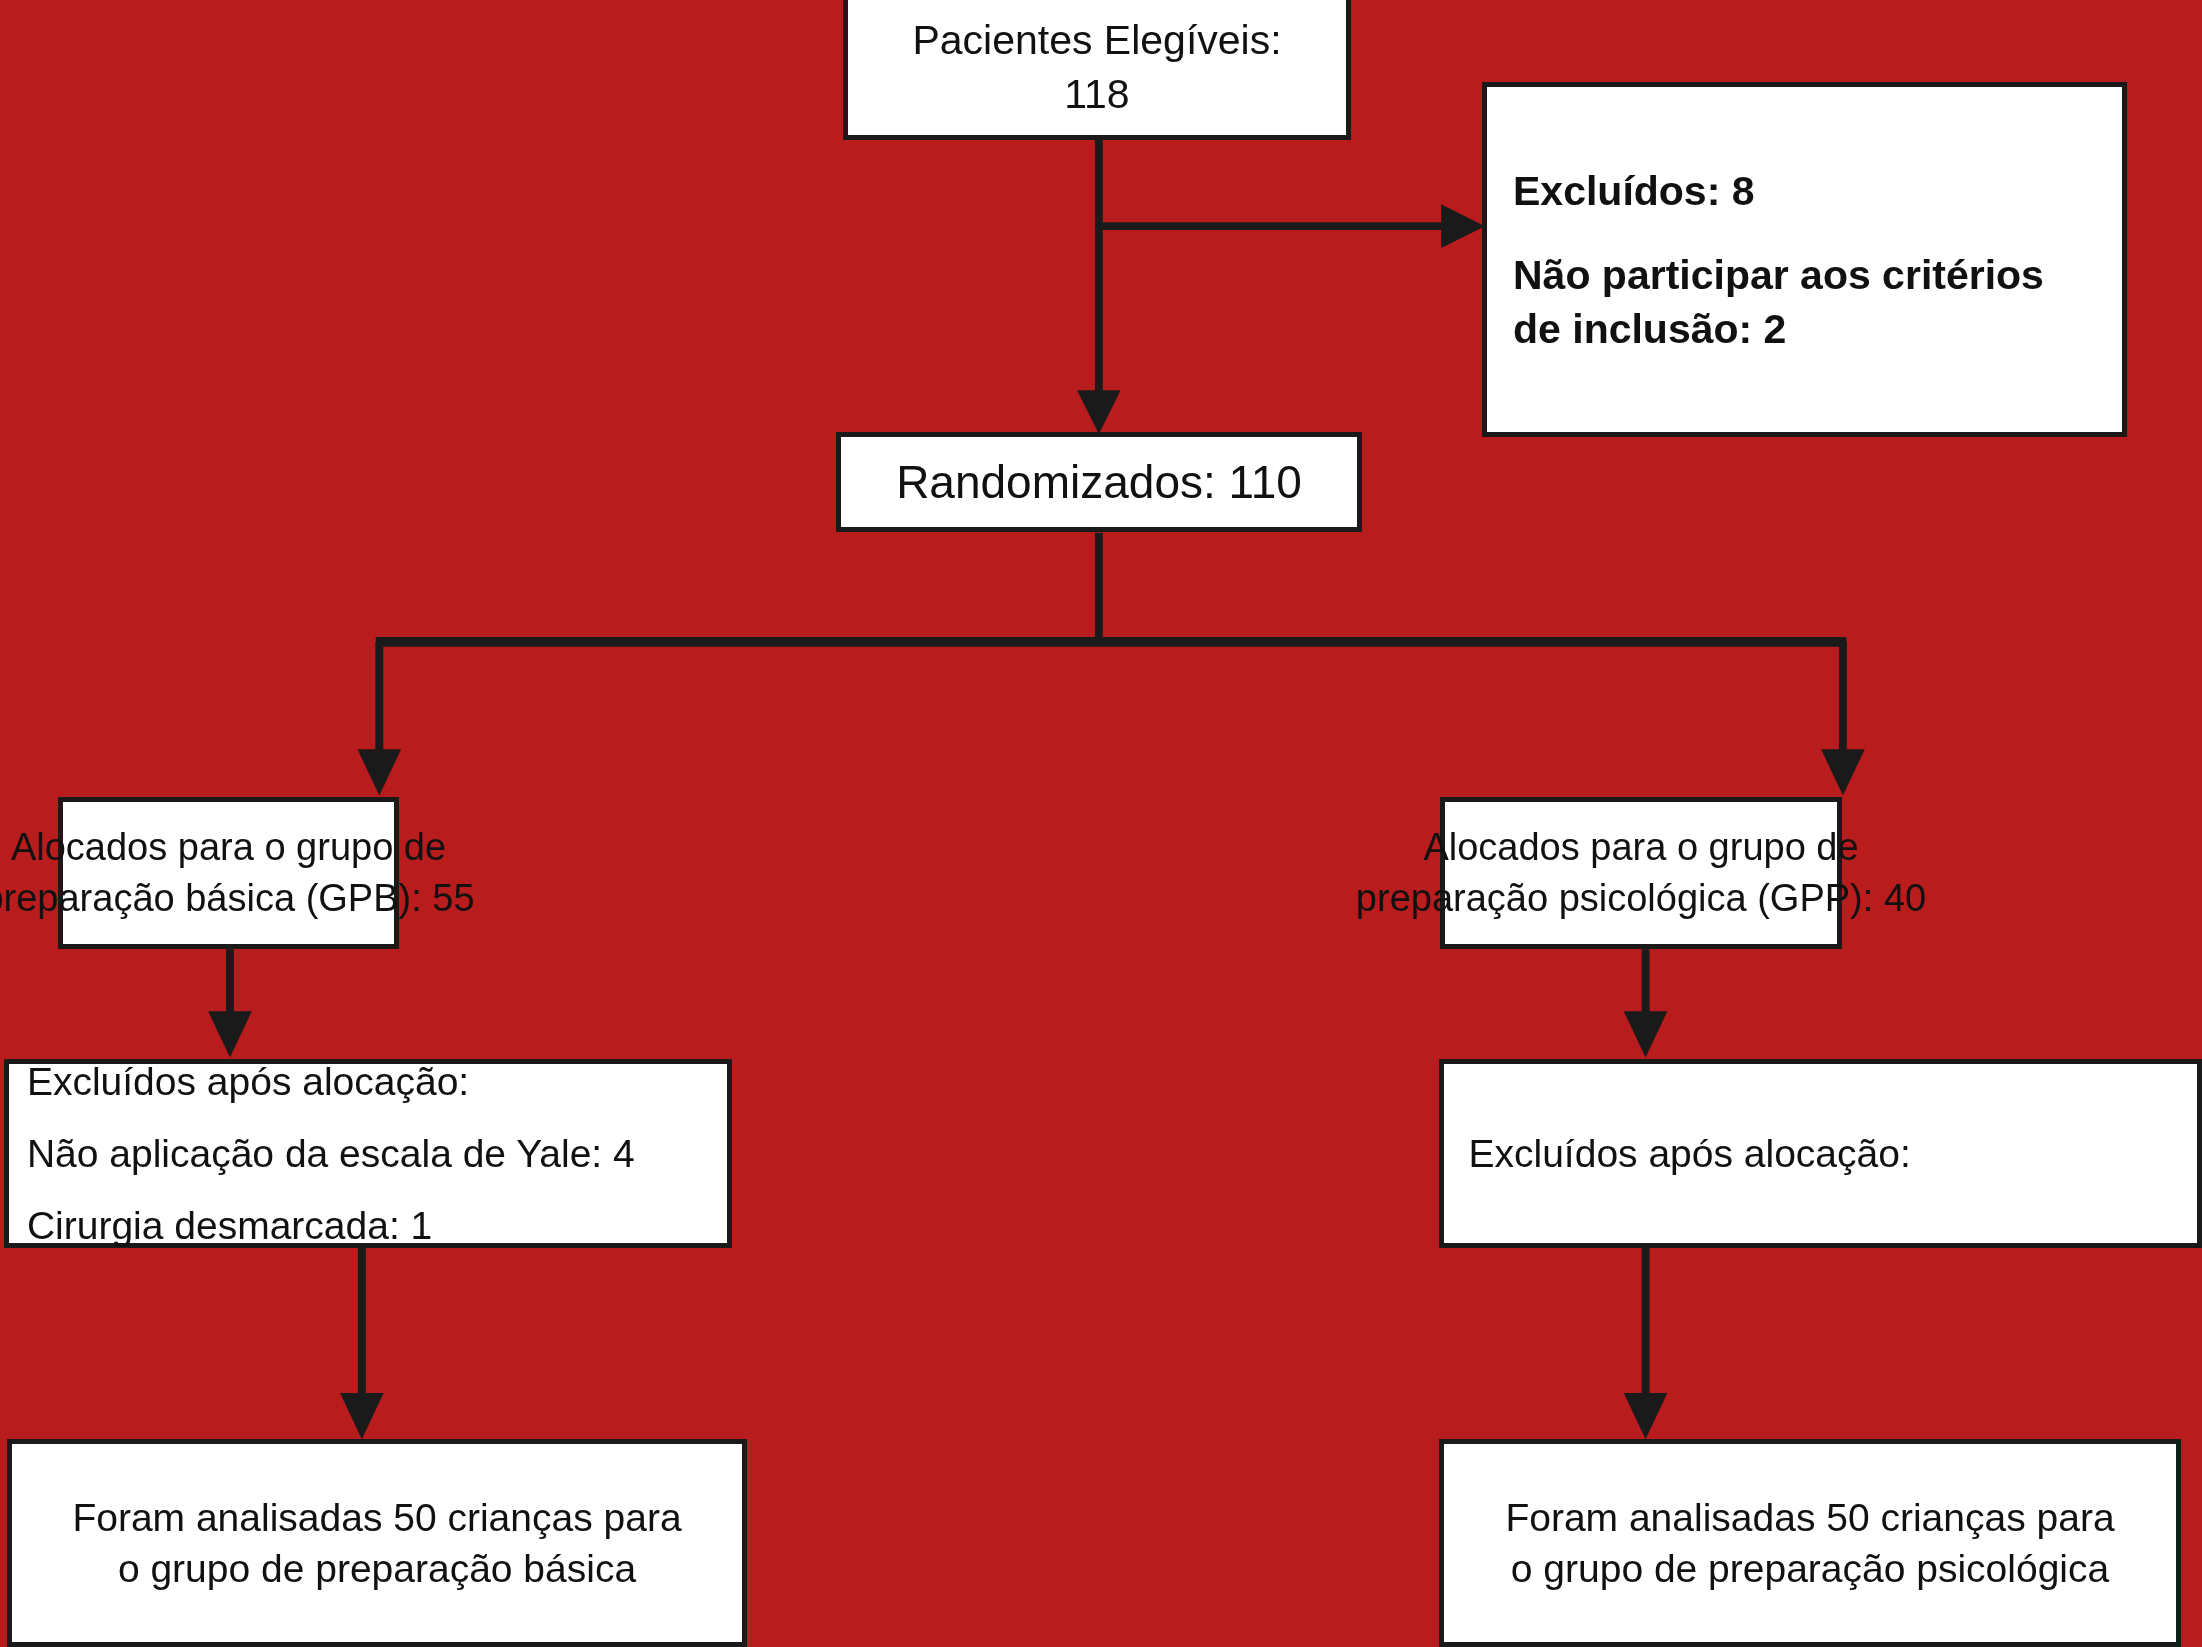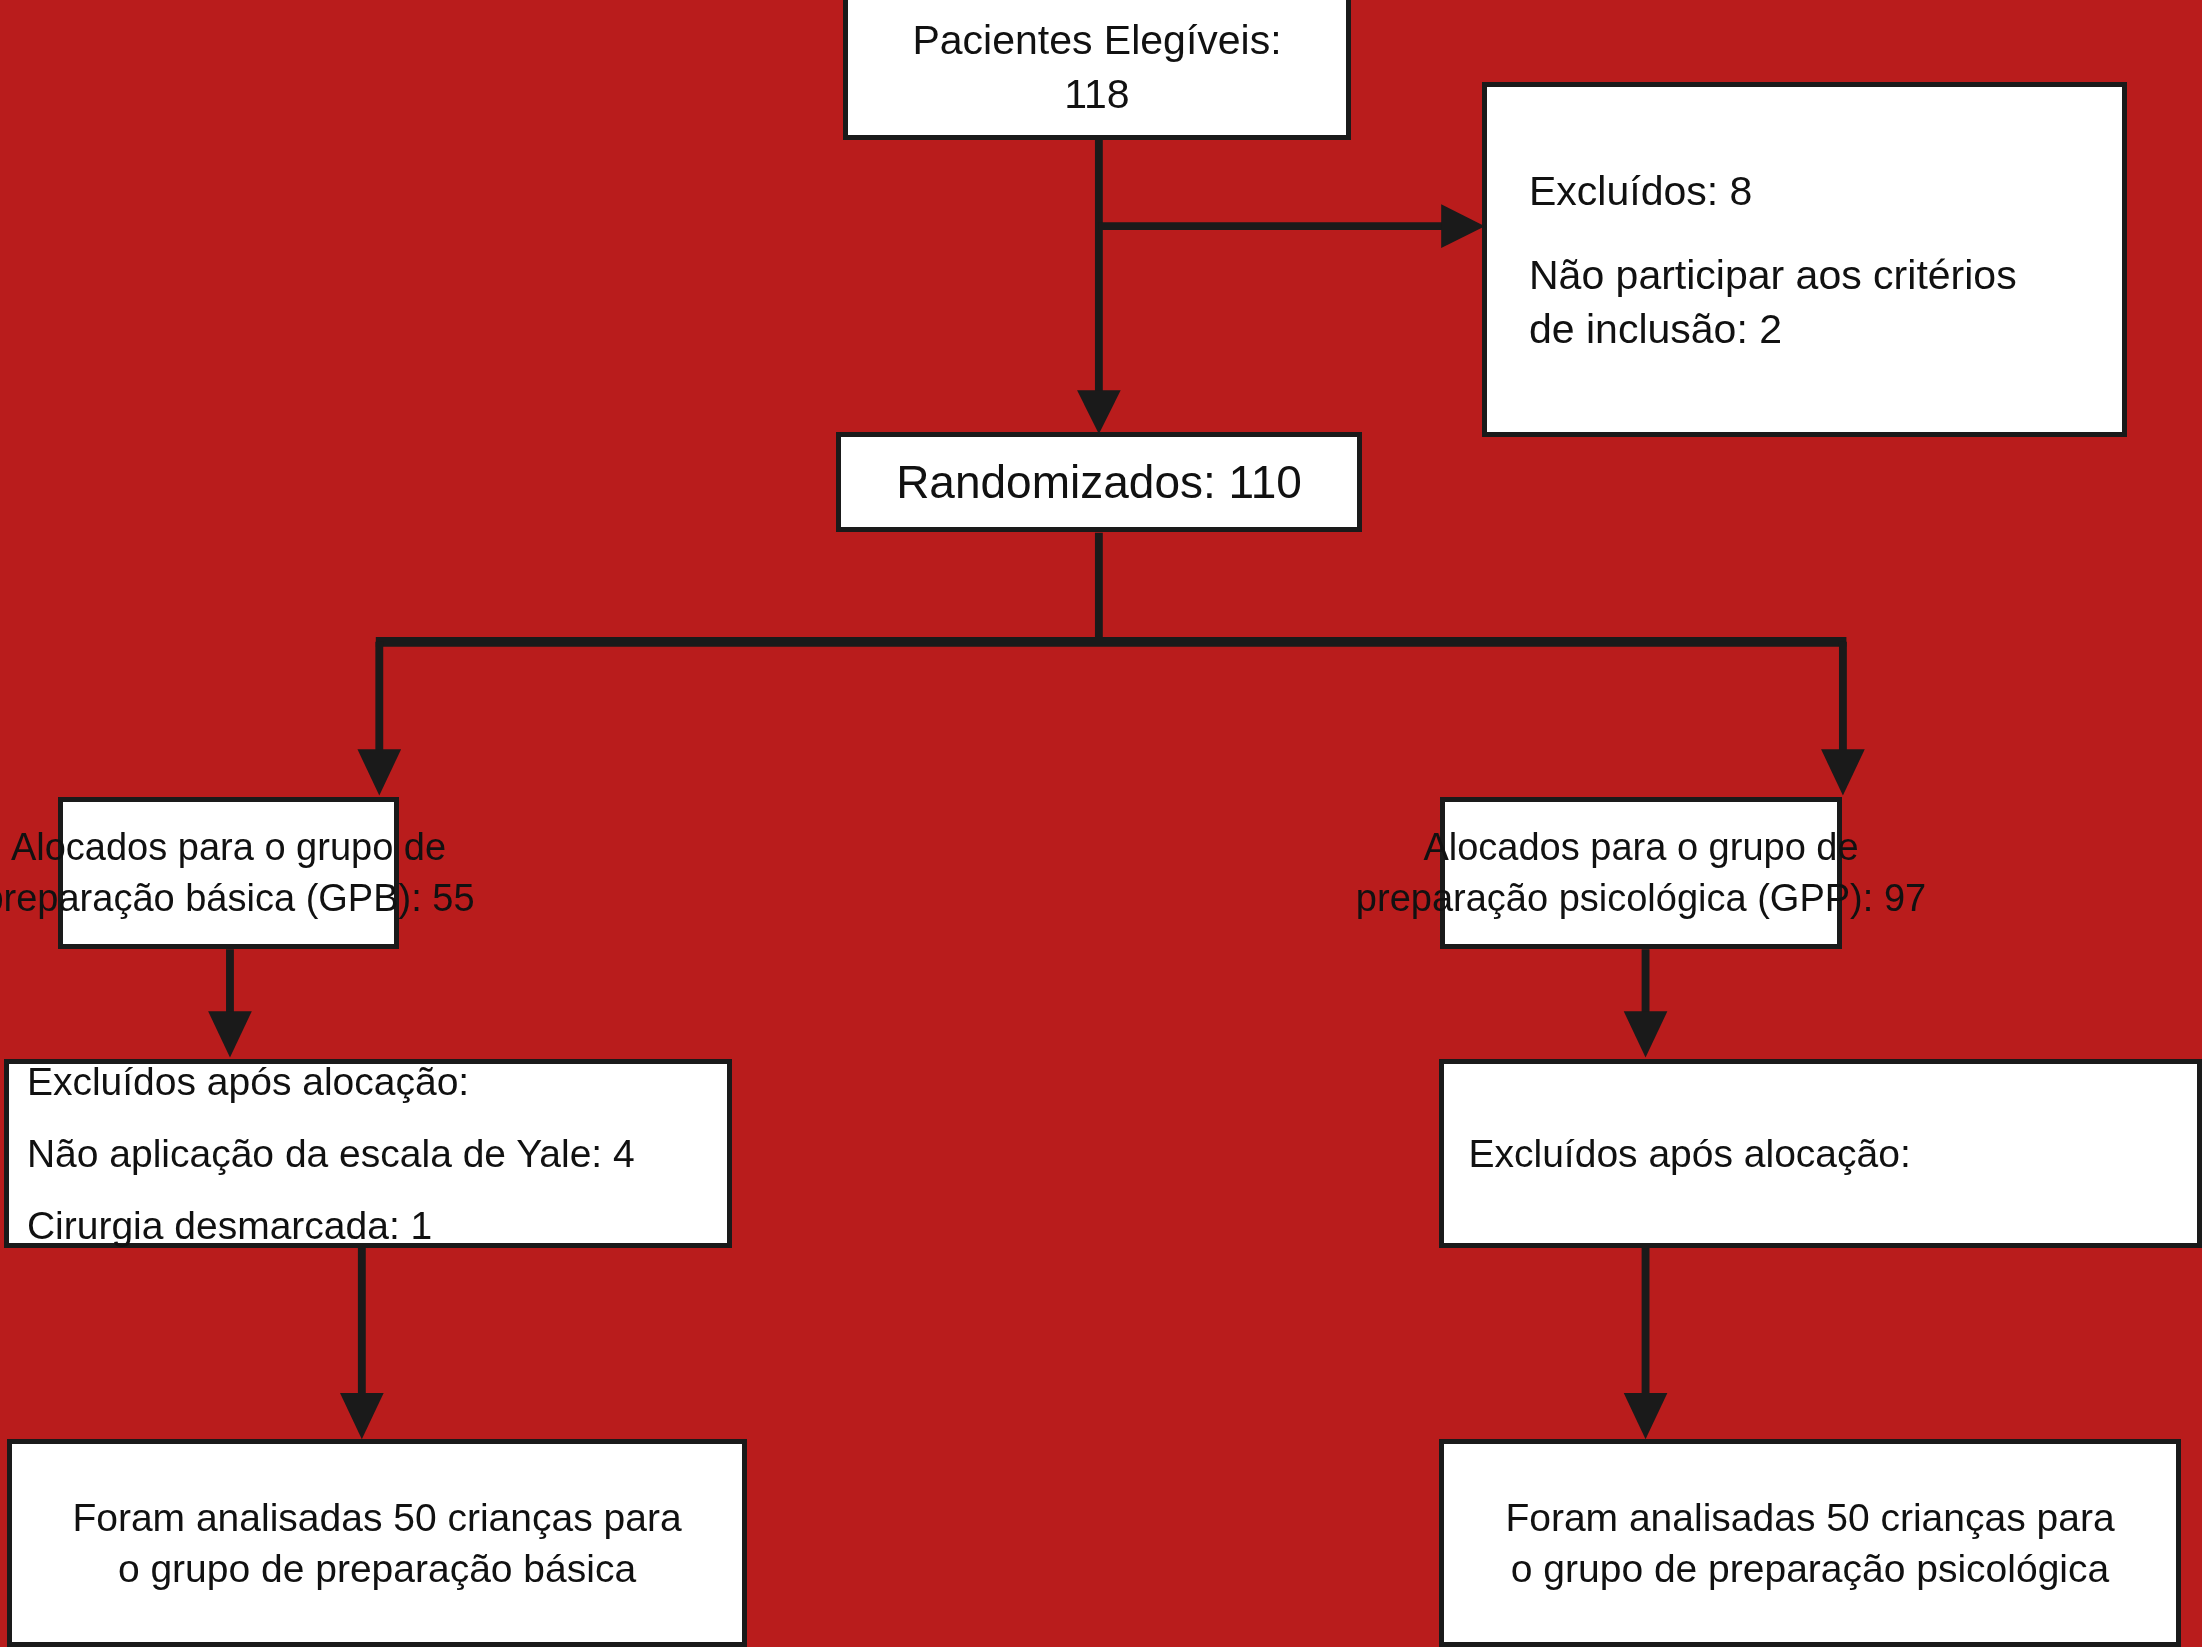--- a/index.html
+++ b/index.html
@@ -42,21 +42,21 @@
   
   #node-eligible {
     left: 843px; top: -5.2px; width: 508px; height: 145px;
     font-size: 41px; line-height: 54px;
   }
   #node-excluded {
     left: 1482px; top: 82px; width: 645px; height: 355px;
     font-size: 41px; line-height: 54px;
     padding-left: 26px; padding-right: 12.2px;
   }
-  #node-excluded .line { margin: 15px 16px; }
+  #node-excluded .line { margin: 15px 0; font-weight: bold; }
   #node-randomized {
     left: 836px; top: 432px; width: 526px; height: 100px;
     font-size: 46px; line-height: 52px;
   }
   #node-alloc-left {
     left: 58px; top: 797px; width: 341px; height: 152px;
     font-size: 38px; line-height: 51px;
   }
   #node-alloc-right {
     left: 1440px; top: 797px; width: 402px; height: 152px;
@@ -146,21 +146,21 @@
     <span class="line">Randomizados: 110</span>
   </div>
 
   <div class="node centered" id="node-alloc-left">
     <span class="line">Alocados para o grupo de</span>
     <span class="line">preparação básica (GPB): 55</span>
   </div>
 
   <div class="node centered" id="node-alloc-right">
     <span class="line">Alocados para o grupo de</span>
-    <span class="line">preparação psicológica (GPP): 97</span>
+    <span class="line">preparação psicológica (GPP): 40</span>
   </div>
 
   <div class="node leftish" id="node-drop-left">
     <span class="line">Excluídos após alocação:</span>
     <span class="line">Não aplicação da escala de Yale: 4</span>
     <span class="line">Cirurgia desmarcada: 1</span>
   </div>
 
   <div class="node leftish" id="node-drop-right">
     <span class="line">Excluídos após alocação:</span>

